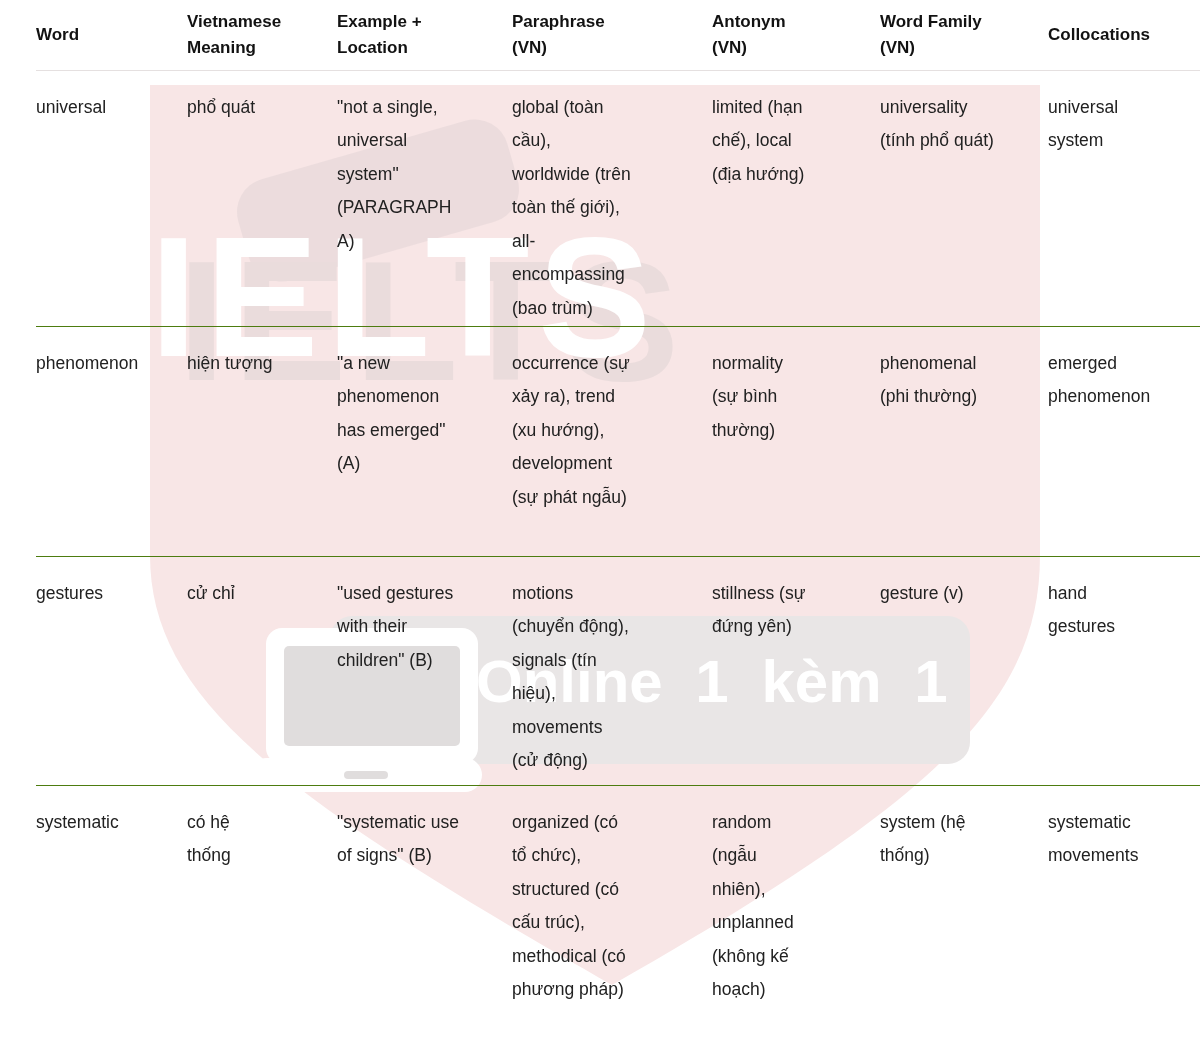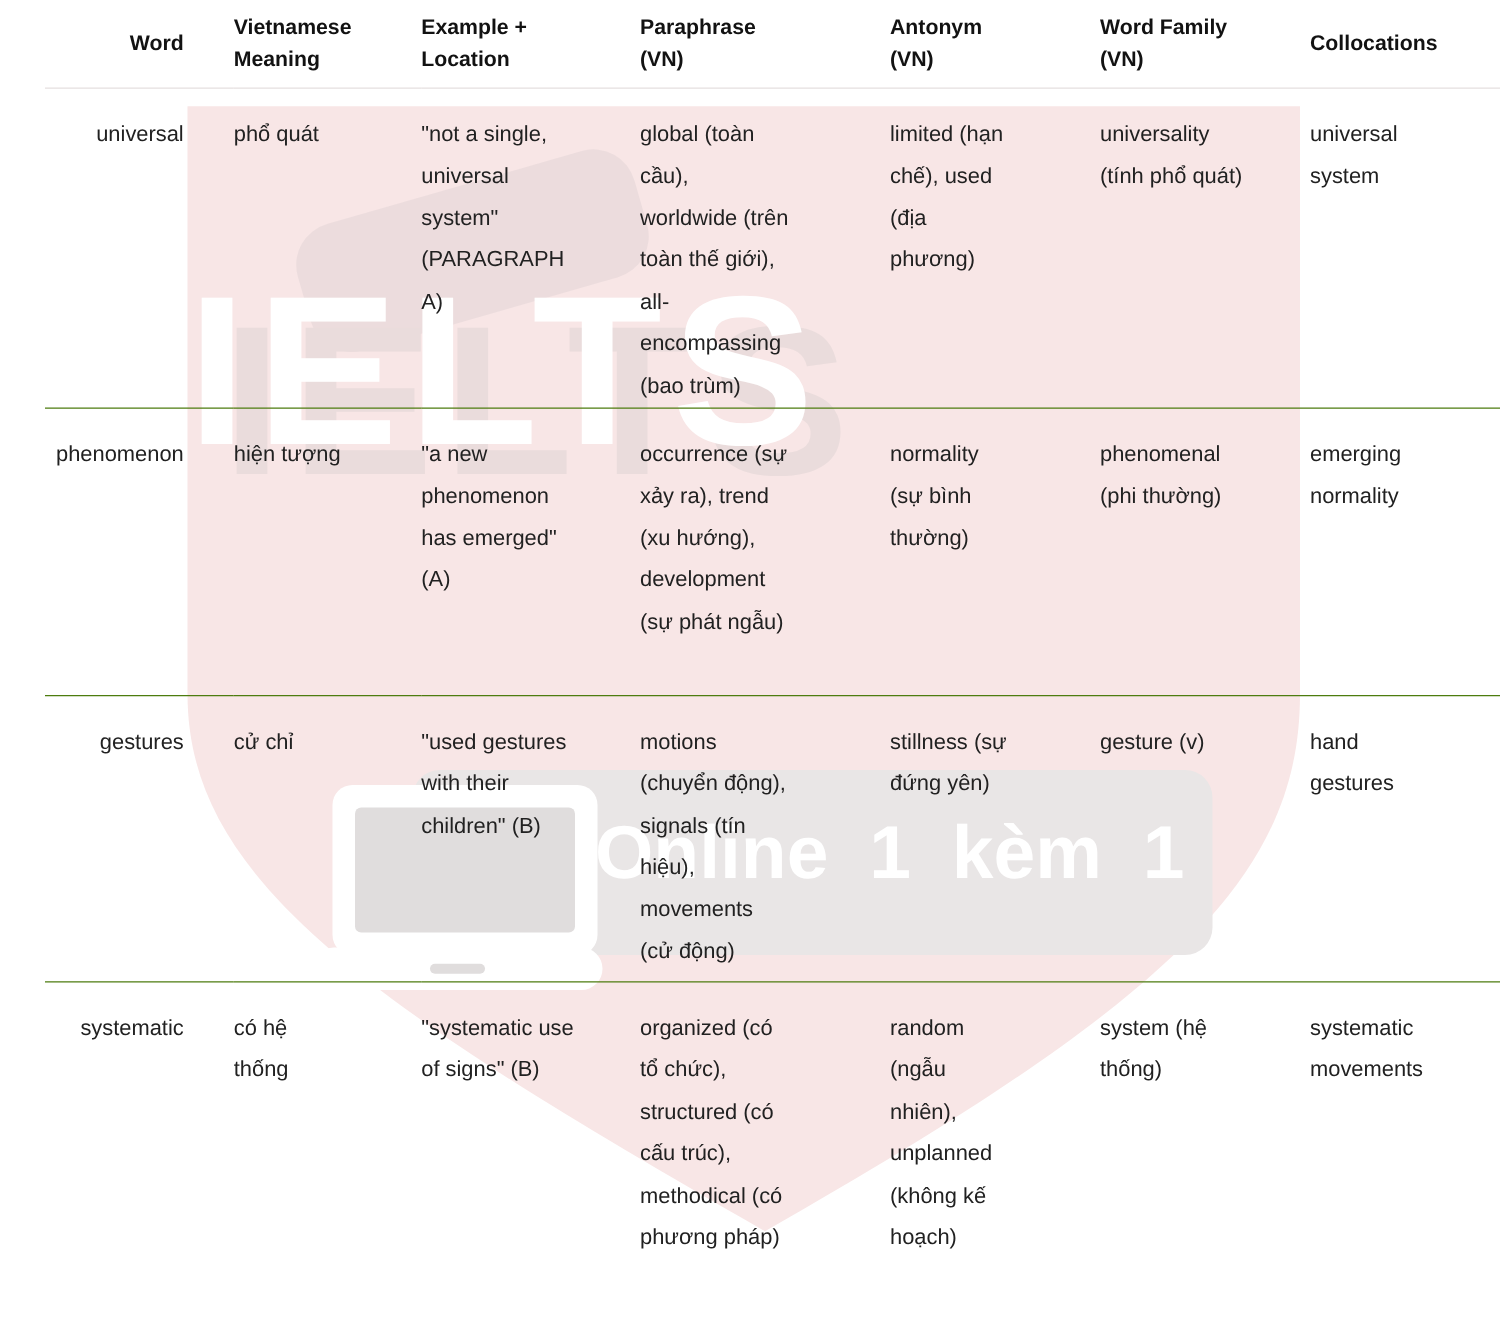--- a/index.html
+++ b/index.html
@@ -63,21 +63,21 @@
   }
   td {
     vertical-align: top; text-align: left;
     font-size: 17.5px; font-weight: 400; line-height: 33.5px; color: #212121;
     padding-top: 20px;
     border-bottom: 1px solid #4d7c0f;
   }
   tr.r3 td { border-bottom: none; margin-left: 32px; }
   tr.r0 { height: 256px; } tr.r1 { height: 230px; } tr.r2 { height: 229px; }
 
-  th:nth-child(1), td:nth-child(1) { padding-right: 40px; text-align: right; }
+  th:nth-child(1), td:nth-child(1) { padding-right: 40px; }
   td:nth-child(2) { padding-right: 64px; } th:nth-child(2) { padding-right: 55px; }
   th:nth-child(3), td:nth-child(3) { padding-right: 47px; }
   th:nth-child(4), td:nth-child(4) { padding-right: 80px; }
   th:nth-child(5), td:nth-child(5) { padding-right: 68px; }
   th:nth-child(6), td:nth-child(6) { padding-right: 45px; }
   th:nth-child(7), td:nth-child(7) { padding-right: 50px; }
 </style>
 </head>
 <body>
 
@@ -118,32 +118,32 @@
         <th>Word Family (VN)</th>
         <th>Collocations</th>
       </tr>
     </thead>
     <tbody id="vocab-body">
         <tr class="r0">
           <td>universal</td>
           <td>phổ quát</td>
           <td>"not a single, universal system" (PARAGRAPH A)</td>
           <td>global (toàn cầu), worldwide (trên toàn thế giới), all-encompassing (bao trùm)</td>
-          <td>limited (hạn chế), used (địa phương)</td>
+          <td>limited (hạn chế), local (địa hướng)</td>
           <td>universality (tính phổ quát)</td>
           <td>universal system</td>
         </tr>
         <tr class="r1">
           <td>phenomenon</td>
           <td>hiện tượng</td>
           <td>"a new phenomenon has emerged" (A)</td>
           <td>occurrence (sự xảy ra), trend (xu hướng), development (sự phát ngẫu)</td>
           <td>normality (sự bình thường)</td>
           <td>phenomenal (phi thường)</td>
-          <td>emerging normality</td>
+          <td>emerged phenomenon</td>
         </tr>
         <tr class="r2">
           <td>gestures</td>
           <td>cử chỉ</td>
           <td>"used gestures with their children" (B)</td>
           <td>motions (chuyển động), signals (tín hiệu), movements (cử động)</td>
           <td>stillness (sự đứng yên)</td>
           <td>gesture (v)</td>
           <td>hand gestures</td>
         </tr>

